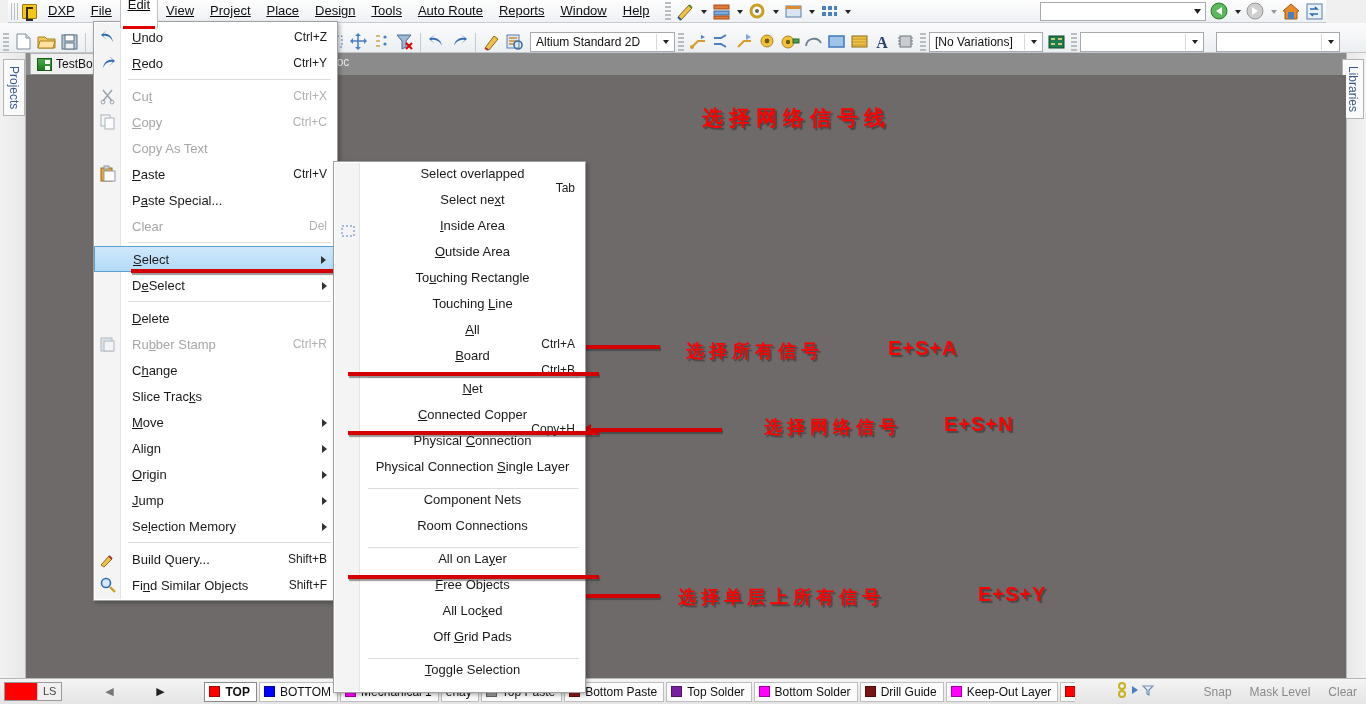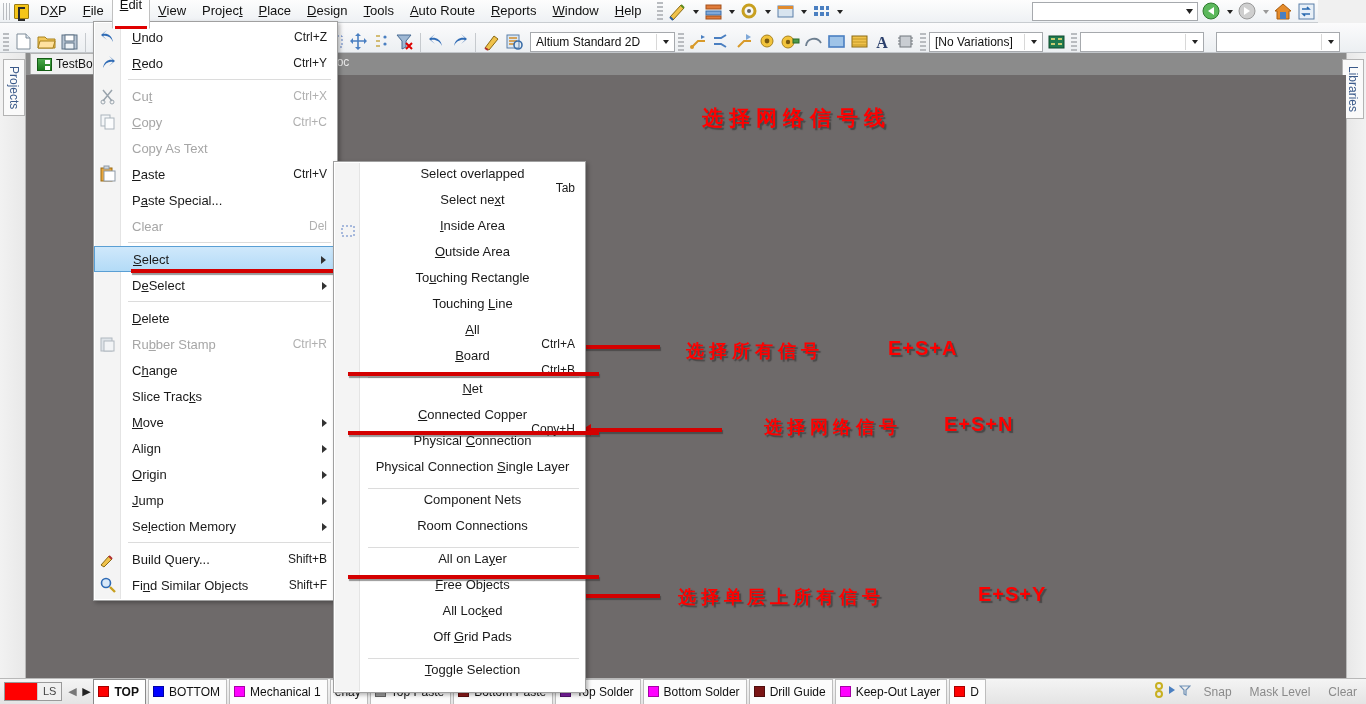--- a/index.html
+++ b/index.html
@@ -8,24 +8,24 @@
     width: 1366px; height: 704px;
     overflow: hidden;
     font-family: "Liberation Sans", sans-serif;
     font-size: 12px;
     background: #f0f0f0;
   }
   #app { position: relative; width: 1366px; height: 704px; }
 
   
   .menubar {
-    position: absolute; top: 0; left: 0; width: 1318px; height: 23px;
+    position: absolute; top: 0; left: 8px; width: 1318px; height: 23px;
     background: linear-gradient(#fdfdfd, #eef1f4);
     border-bottom: 1px solid #c8ccd0;
-    display: flex; align-items: center;
+    display: flex; align-items: center; text-decoration: underline;
   }
   .grip { width: 7px; height: 17px; margin: 0 2px 0 3px;
     background-image: repeating-linear-gradient(to right, #b9bcc0 0 1px, transparent 1px 3px);
     background-size: 3px 100%; background-position: 0 0; }
   .dxp-logo { width: 15px; height: 15px; margin-left: 2px; margin-right: 3px;
     background: #f5c518; border: 1px solid #9a7a10; border-radius: 1px;
     position: relative; }
   .dxp-logo:after { content:""; position:absolute; left:3px; top:2px; width:5px; height:10px;
     border: 2px solid #2a2a2a; border-right: none; }
   .menuitem {
@@ -155,31 +155,31 @@
 
   
   .submenu { padding: 4px 0; }
   .submenu .mrow { padding-left: 36px; height: 26px; flex-direction: column; }
   .submenu .gutter { width: 25px; }
 
   
   .statusbar {
     position: absolute; bottom: 0; left: 0; width: 1366px; height: 26px;
     background: linear-gradient(#f4f4f4,#e4e4e4); border-top: 1px solid #b8b8b8;
-    display: flex; align-items: center; padding-left: 4px;
+    display: flex; align-items: center; padding-left: 4px; gap: 37px;
   }
   .lsbox { display:flex; align-items:center; border:1px solid #9a9a9a; background:#fff;
     height: 19px; margin-right: 3px; }
   .lsbox .swatch { width: 32px; height: 17px; background: #ff0000; margin: 0; }
   .lsbox .lstext { font-size: 11px; color: #444; padding: 0 5px; border-left:1px solid #ccc;
     background:#f0f0f0; line-height:17px; height:17px; }
   .navarrow { width: 14px; text-align:center; font-size: 11px; color:#777; cursor:default; }
   .navarrow.on { color: #222; }
   .laytab {
-    display: flex; align-items: center; height: 26px; background: #fcfcfc;
+    display: flex; align-items: center; height: 20px; background: #fcfcfc;
     border: 1px solid #bdbdbd; margin-right: 2px; padding: 0 6px 0 4px;
     font-size: 12px; color: #111; white-space: nowrap;
   }
   .laytab.active { background: #fff; border-color: #8a8a8a; font-weight: bold; }
   .laysw { width: 11px; height: 11px; margin-right: 5px; border: 1px solid rgba(0,0,0,.35); flex:none; }
   .statusbtn { font-size: 12px; color: #8a8a8a; padding: 0 9px; white-space: nowrap; }
   .lsicons { display:flex; align-items:center; gap:2px; padding: 0 4px; }
 </style>
 </head>
 <body>

